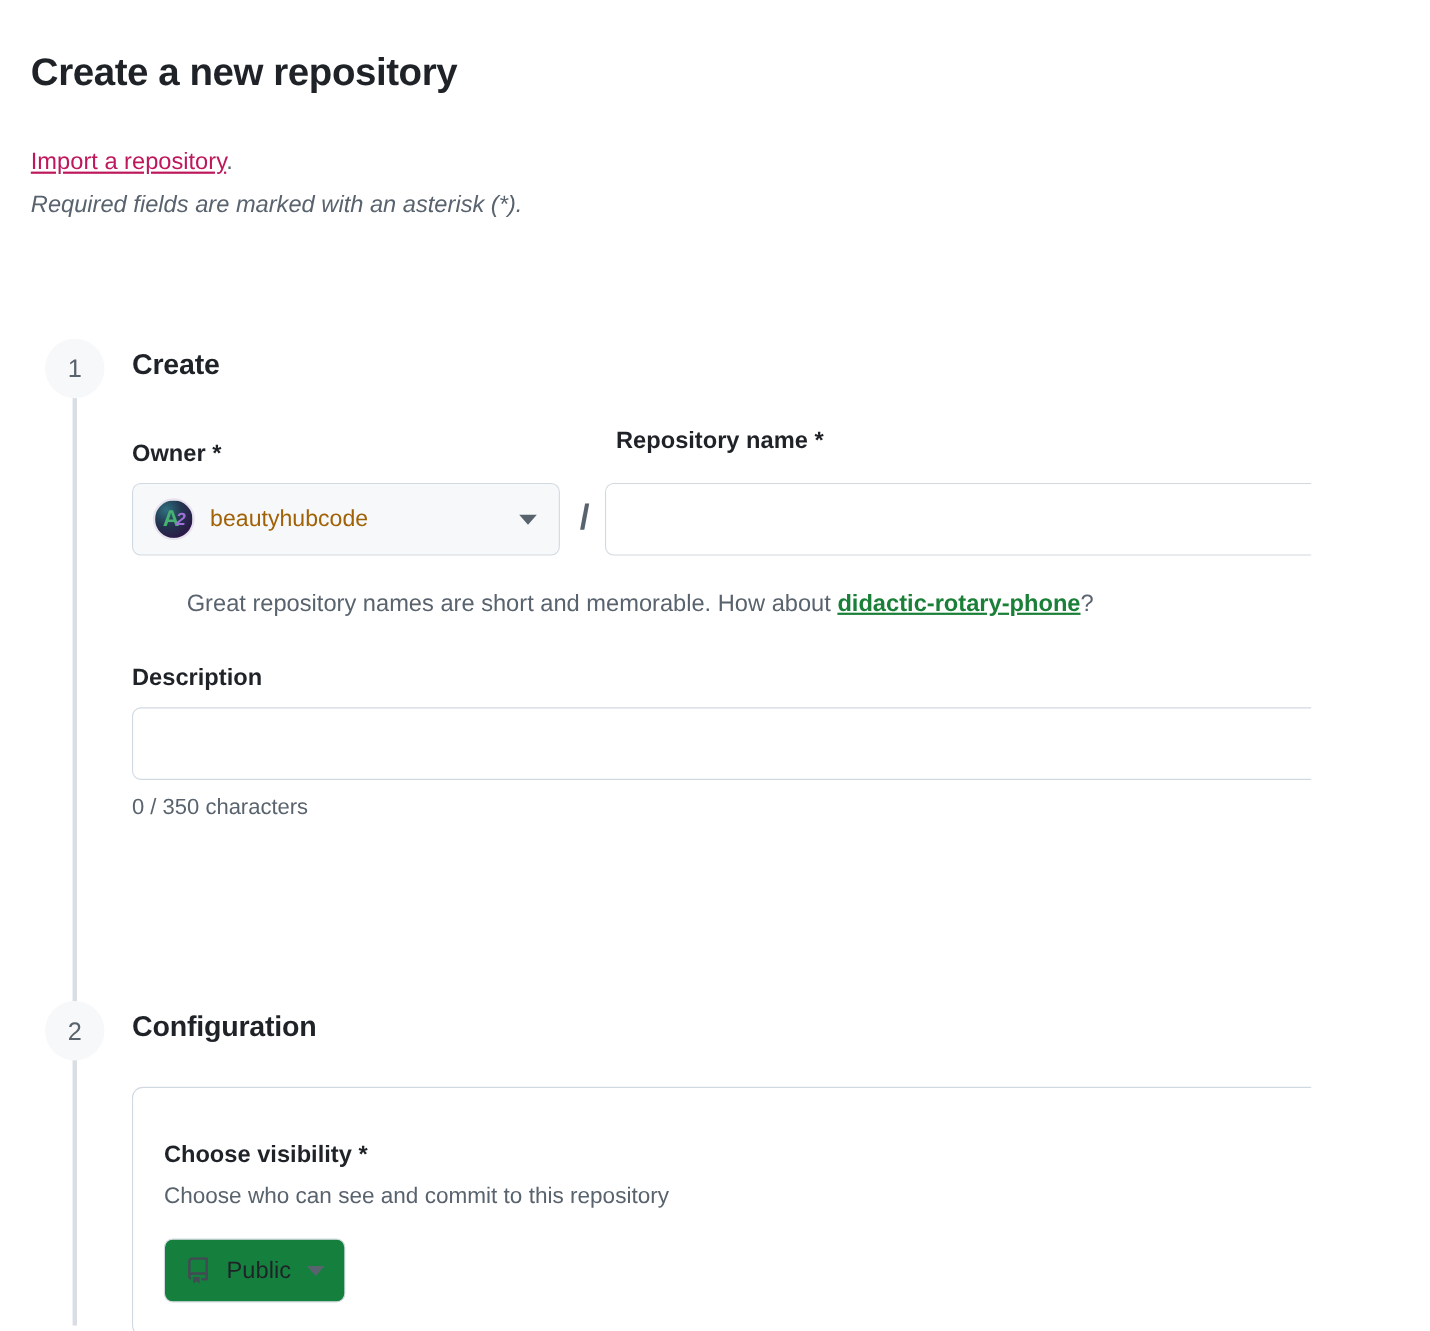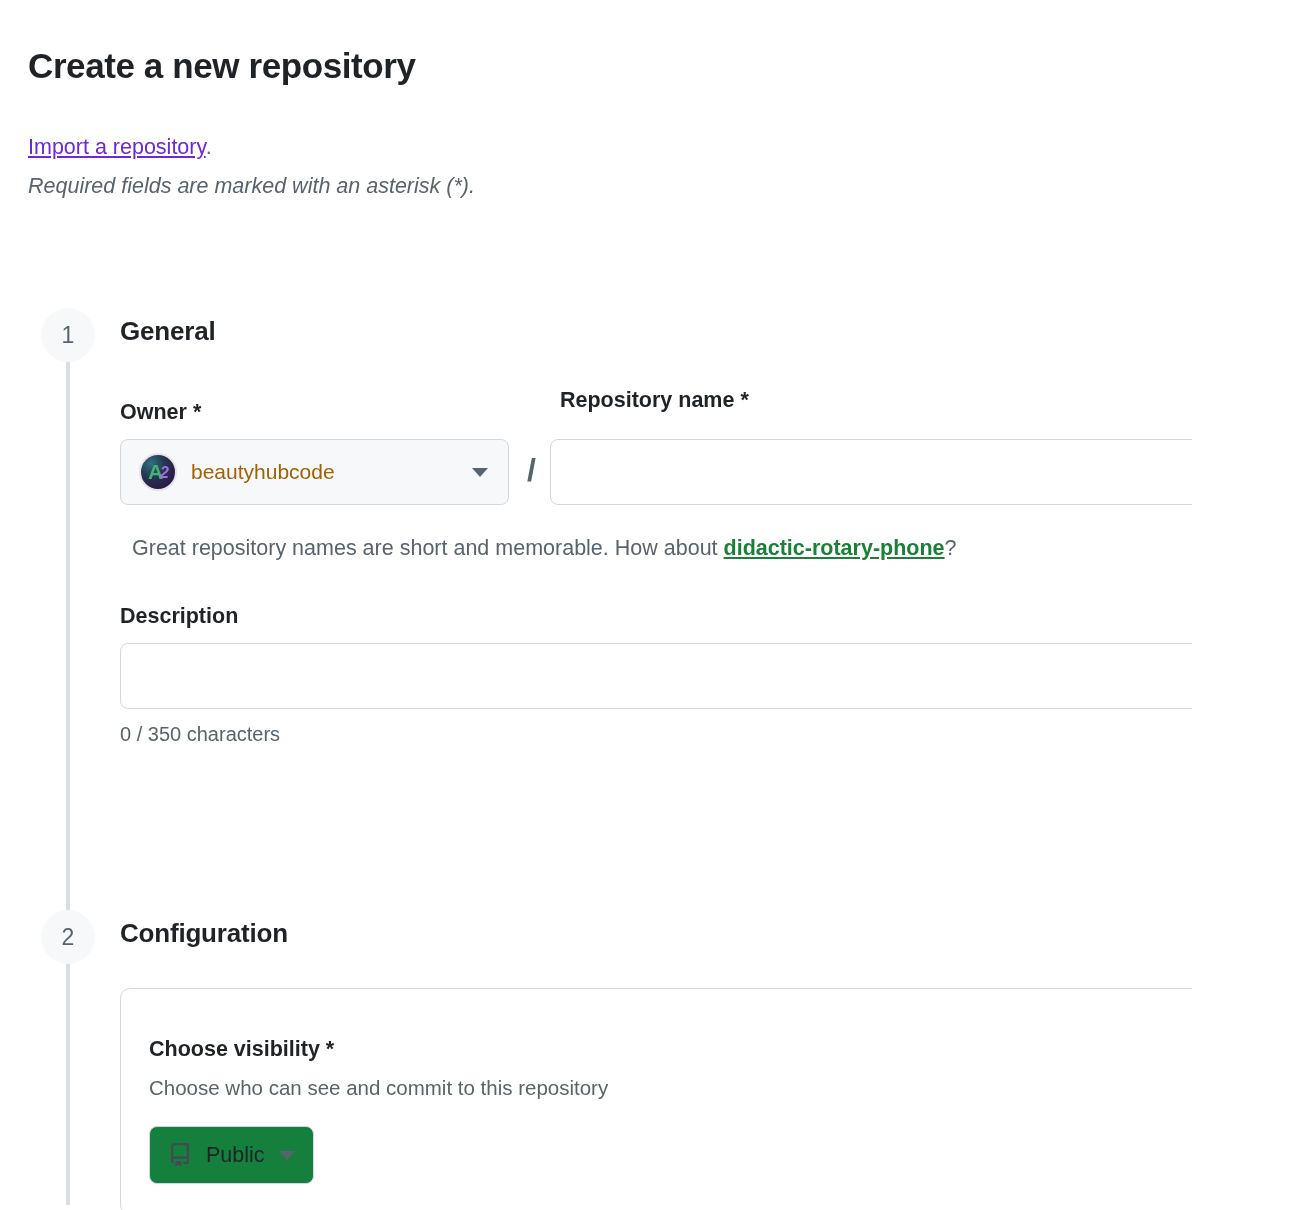--- a/index.html
+++ b/index.html
@@ -27,21 +27,21 @@
     color: #1f2328;
     margin: 0 0 14px 0;
   }
   .subtitle {
     font-size: 21.5px;
     line-height: 1.42;
     color: #59636e;
     margin: 0;
   }
   .subtitle a {
-    color: #6d28d9;
+    color: #be185d;
     text-decoration: underline;
     text-underline-offset: 2px;
   }
   .required-note {
     font-size: 21.5px;
     font-style: italic;
     color: #59636e;
     margin: 8px 0 0 0;
     line-height: 1.4;
   }
@@ -168,22 +168,23 @@
     background: #ffffff;
     flex: 1;
   }
   .repo-name-field { flex: 1; }
   .repo-name-label { position: absolute; left: 560px; top: 388px; }
 
   .hint {
     font-size: 21.5px;
     line-height: 1.44;
     color: #59636e;
-    margin: 28px 0 0 12px;
+    margin: 28px 0 0 2px;
     max-width: 920px;
+    text-align: center;
   }
   .hint a {
     color: #1a7f37;
     font-weight: bold;
     text-decoration: underline;
     text-underline-offset: 2px;
   }
 
   .desc-block { margin-top: 40px; }
   .desc-input { width: 1146px; height: 66px; }
@@ -249,21 +250,21 @@
       <br>
       <a href="#">Import a repository</a><span>.</span>
     </p>
     <p class="required-note">Required fields are marked with an asterisk (*).</p>
   </div>
 
   <div class="step-rail"></div>
 
   <div class="step step1">
     <div class="step-num">1</div>
-    <div class="step-title">General</div>
+    <div class="step-title">Create</div>
   </div>
 
   <label class="field-label repo-name-label">Repository name *</label>
 
   <div class="form-body">
     <label class="field-label">Owner *</label>
 
     <div class="owner-row">
       <div class="owner-select">
         <div class="avatar">

